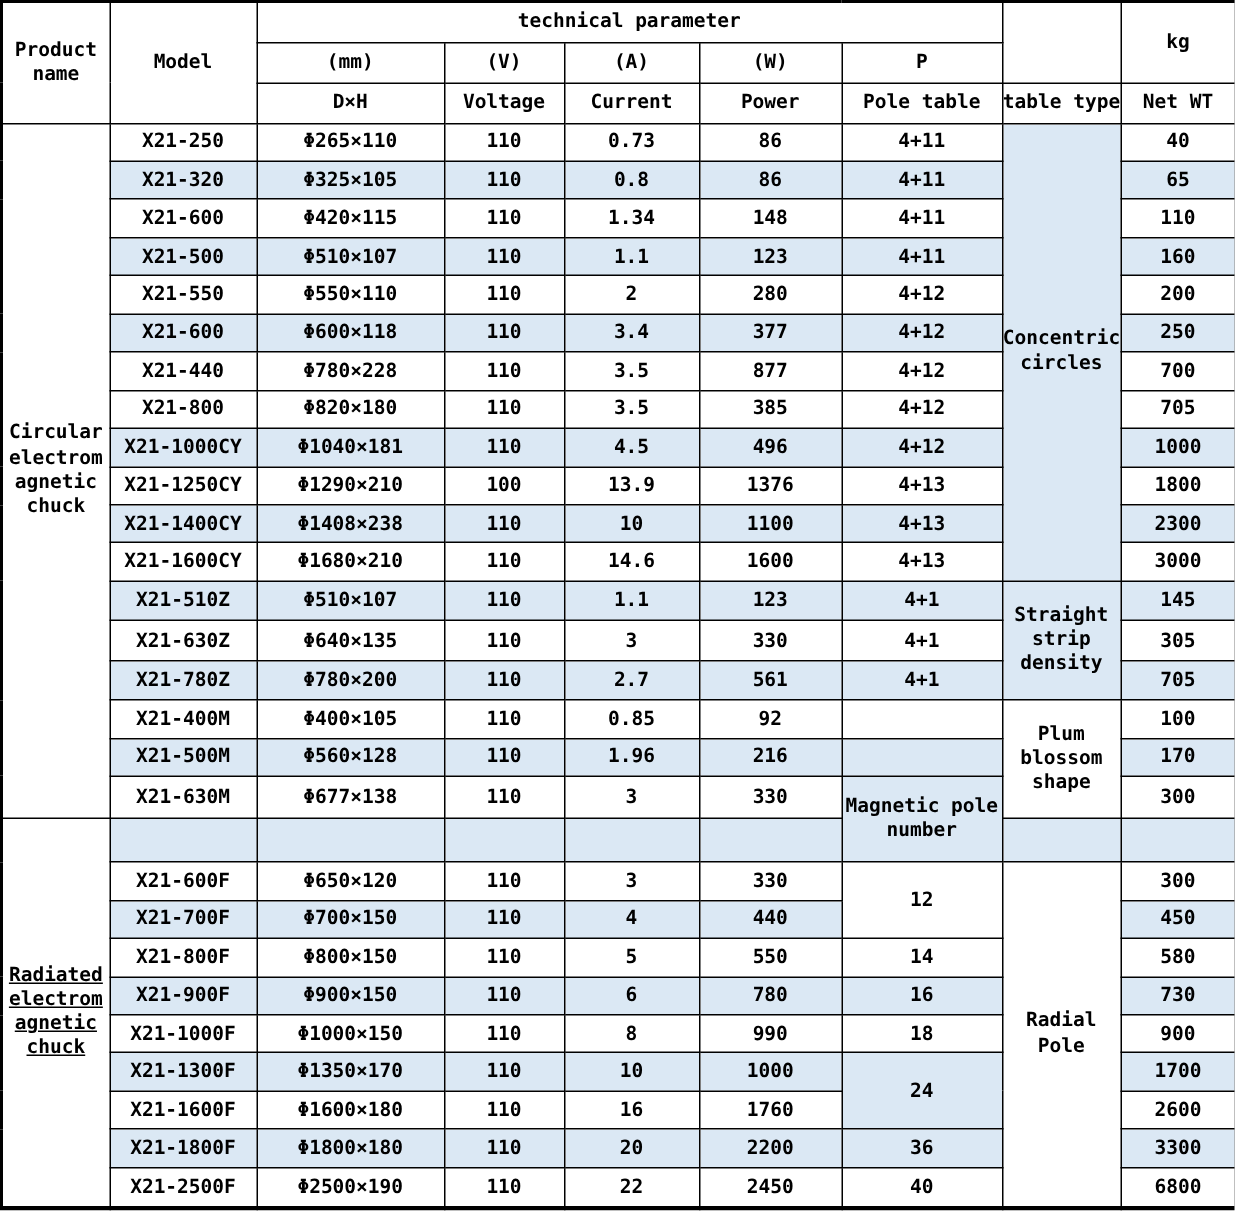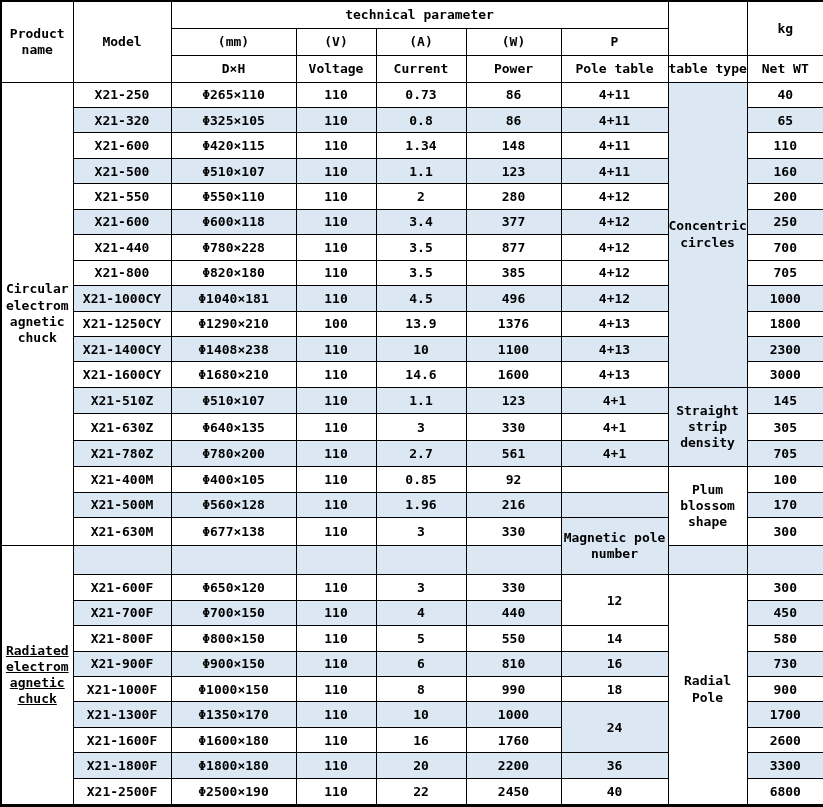--- a/index.html
+++ b/index.html
@@ -284,21 +284,21 @@
     <td>5</td>
     <td>550</td>
     <td>14</td>
     <td>580</td>
   </tr>
   <tr class="alt">
     <td>X21-900F</td>
     <td>Φ900×150</td>
     <td>110</td>
     <td>6</td>
-    <td>810</td>
+    <td>780</td>
     <td>16</td>
     <td>730</td>
   </tr>
   <tr>
     <td>X21-1000F</td>
     <td>Φ1000×150</td>
     <td>110</td>
     <td>8</td>
     <td>990</td>
     <td>18</td>

